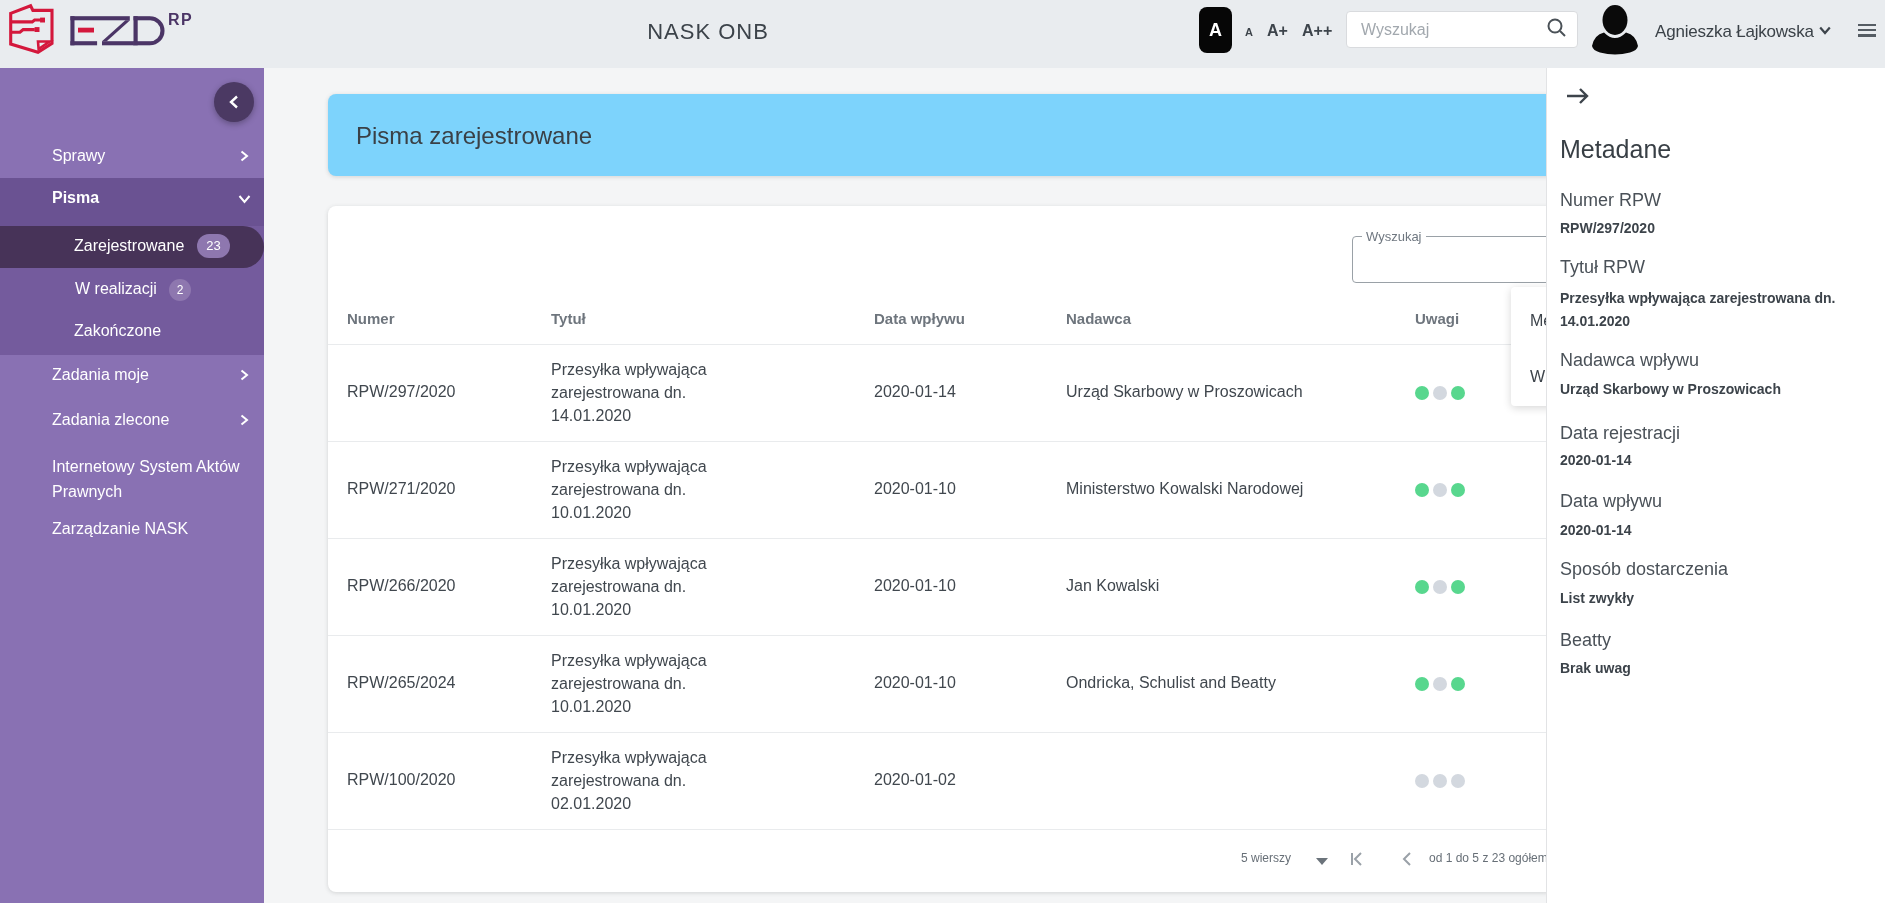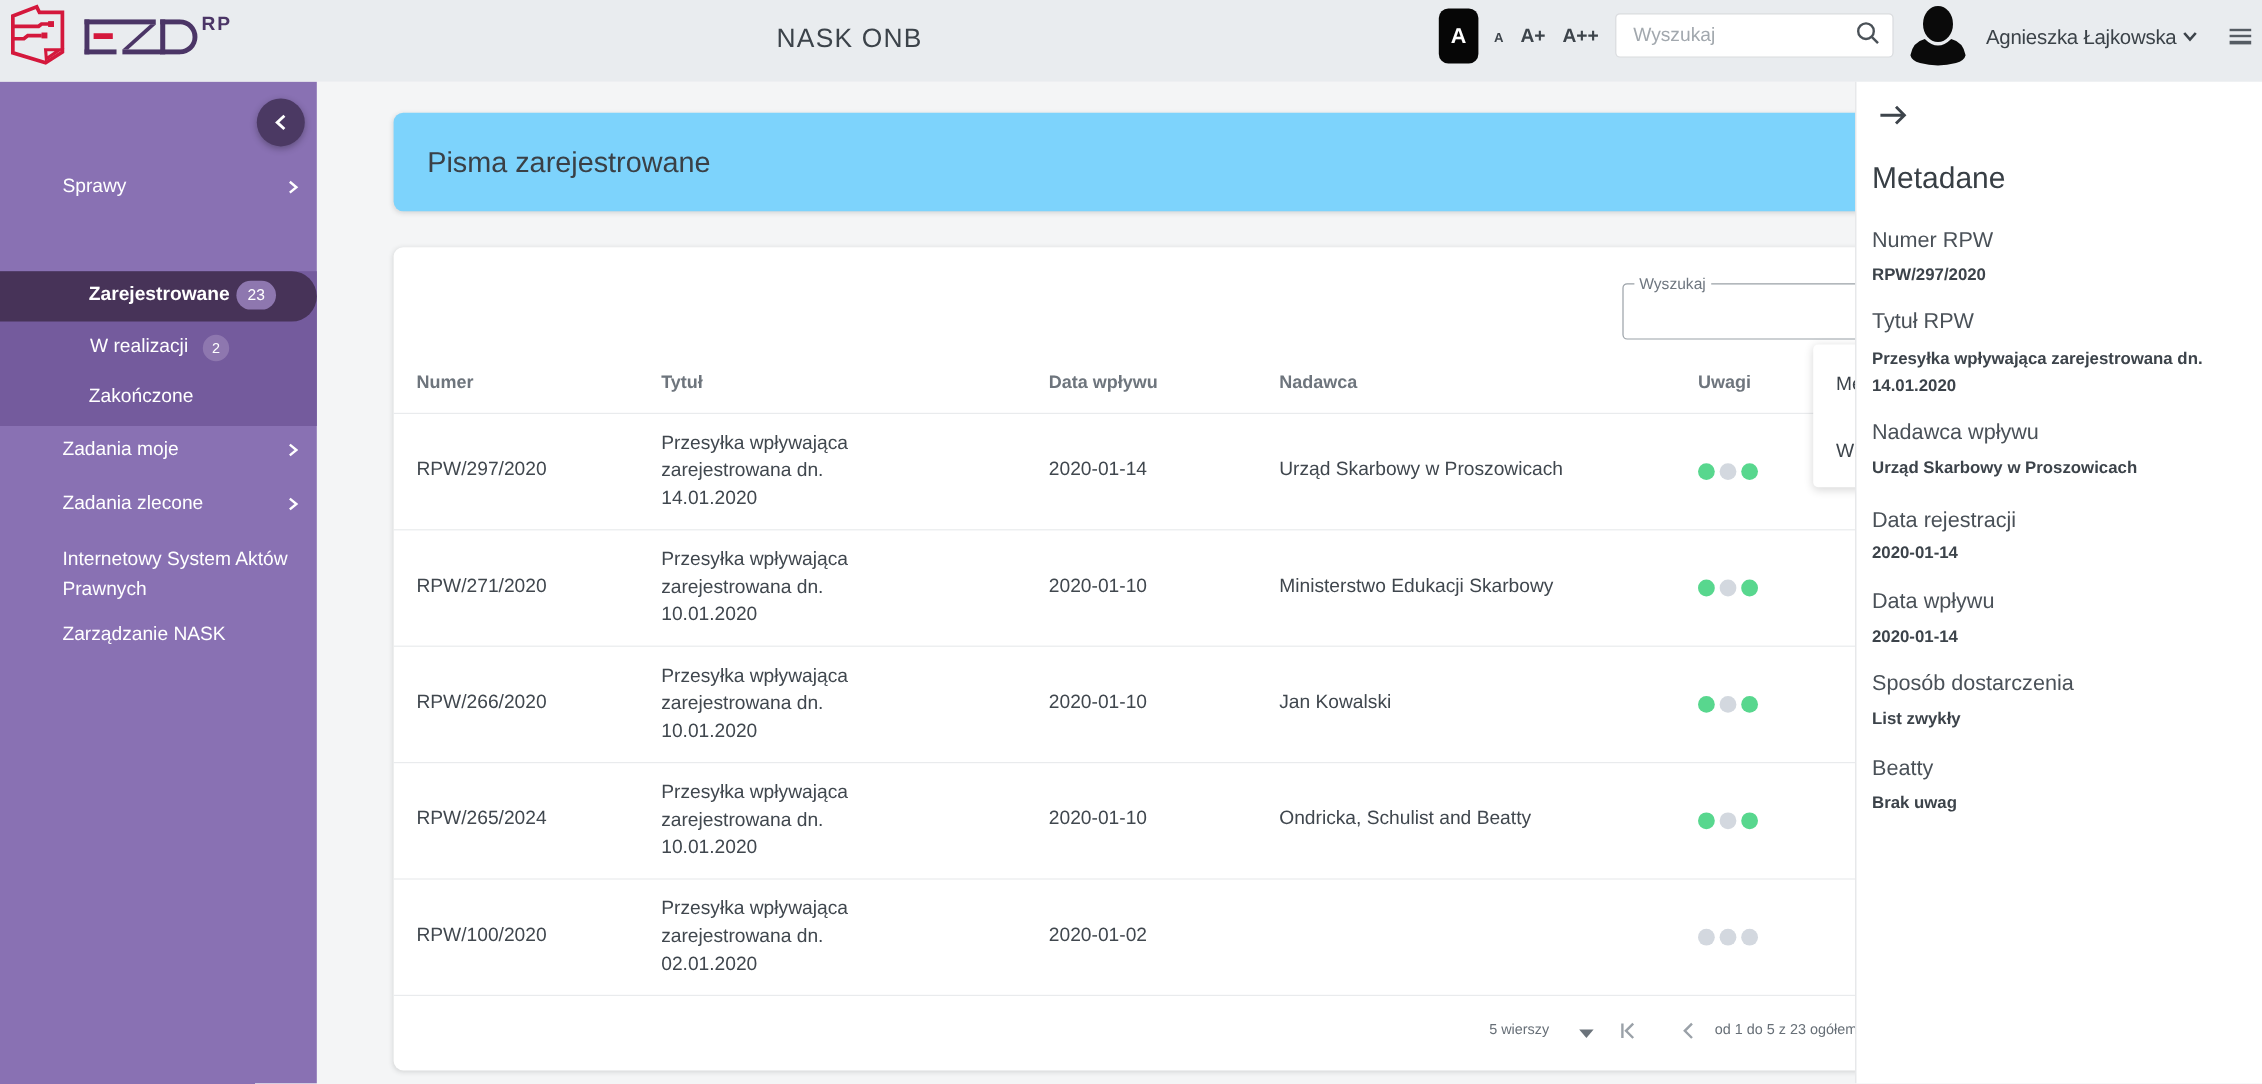--- a/index.html
+++ b/index.html
@@ -67,21 +67,21 @@
   <div class="td" style="left:223px;top:152px;line-height:23px">Przesyłka wpływająca<br>zarejestrowana dn.<br>14.01.2020</div>
   <div class="td" style="left:546px;top:177px">2020-01-14</div>
   <div class="td" style="left:738px;top:177px">Urząd Skarbowy w Proszowicach</div>
   <div class="dot g" style="left:1087px;top:180px"></div>
     <div class="dot gr" style="left:1105px;top:180px"></div>
     <div class="dot g" style="left:1123px;top:180px"></div>
 
   <div class="td" style="left:19px;top:274px">RPW/271/2020</div>
   <div class="td" style="left:223px;top:249px;line-height:23px">Przesyłka wpływająca<br>zarejestrowana dn.<br>10.01.2020</div>
   <div class="td" style="left:546px;top:274px">2020-01-10</div>
-  <div class="td" style="left:738px;top:274px">Ministerstwo Edukacji Skarbowy</div>
+  <div class="td" style="left:738px;top:274px">Ministerstwo Kowalski Narodowej</div>
   <div class="dot g" style="left:1087px;top:277px"></div>
     <div class="dot gr" style="left:1105px;top:277px"></div>
     <div class="dot g" style="left:1123px;top:277px"></div>
 
   <div class="td" style="left:19px;top:371px">RPW/266/2020</div>
   <div class="td" style="left:223px;top:346px;line-height:23px">Przesyłka wpływająca<br>zarejestrowana dn.<br>10.01.2020</div>
   <div class="td" style="left:546px;top:371px">2020-01-10</div>
   <div class="td" style="left:738px;top:371px">Jan Kowalski</div>
   <div class="dot g" style="left:1087px;top:374px"></div>
     <div class="dot gr" style="left:1105px;top:374px"></div>
@@ -170,23 +170,29 @@
 </div>
 
 <div class="sidebar">
   <div class="collapse"><svg style="margin-top:13px" width="10" height="14" viewBox="0 0 10 14">
         <path d="M8 1.5L2 7l6 5.5" stroke="#fff" stroke-width="2.4" fill="none"></path>
       </svg></div>
   <div class="mi" style="top:79px">Sprawy</div>
   <svg class="chev" style="top:82px" viewBox="0 0 12 12">
       <path d="M3.5 1.5L9 6l-5.5 4.5" stroke="#fff" stroke-width="2" fill="none"></path>
     </svg>
+  <div class="band-pisma">
+      <div style="position:absolute;left:52px;top:11px;font-size:16px;font-weight:bold">Pisma</div>
+    <svg style="position:absolute;left:238px;top:16px" width="13" height="10" viewBox="0 0 13 10">
+        <path d="M1.5 2L6.5 8l5-6" stroke="#fff" stroke-width="2" fill="none"></path>
+      </svg>
+  </div>
   <div class="subwrap"></div>
   <div class="band-active">
-      <div style="position:absolute;left:74px;top:11px;font-size:16px;font-weight:bold">Zarejestrowane</div>
+      <div style="position:absolute;left:74px;top:11px;font-size:16px;font-weight:normal">Zarejestrowane</div>
     </div>
   <div class="badge" style="left:197px;top:166px;width:33px;height:24px;border-radius:12px;font-size:13px;line-height:24px">23</div>
   <div class="mi" style="left:75px;top:212px">W realizacji</div>
   <div class="badge" style="left:169px;top:211px;width:22px;height:22px;border-radius:50%;font-size:12px;line-height:22px">2</div>
   <div class="mi" style="left:74px;top:254px">Zakończone</div>
   <div class="mi" style="top:298px">Zadania moje</div>
   <svg class="chev" style="top:301px" viewBox="0 0 12 12">
       <path d="M3.5 1.5L9 6l-5.5 4.5" stroke="#fff" stroke-width="2" fill="none"></path>
     </svg>
   <div class="mi" style="top:343px">Zadania zlecone</div>

